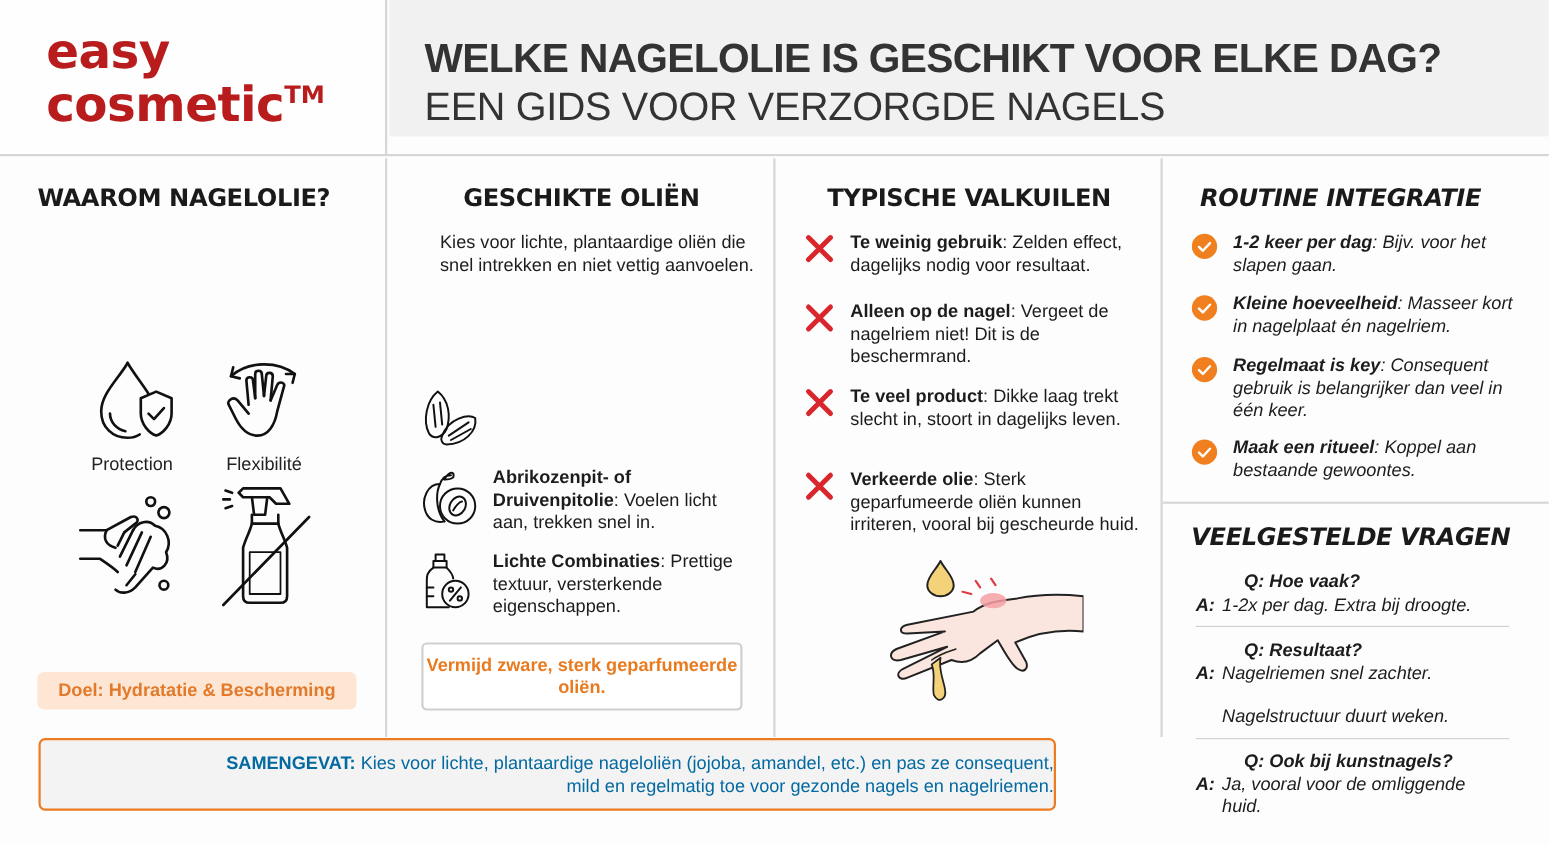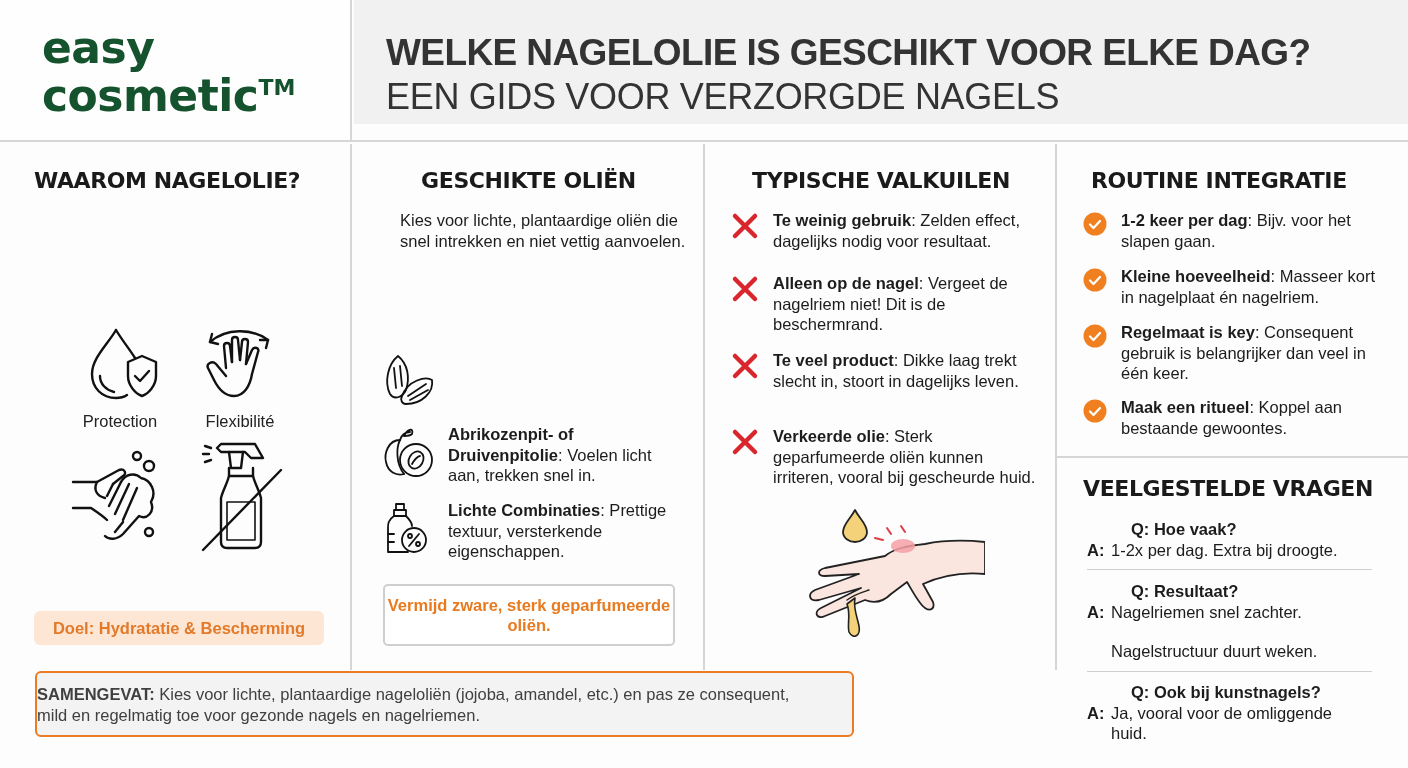--- a/index.html
+++ b/index.html
@@ -1,31 +1,31 @@
 <!DOCTYPE html>
 <html><head>
 <meta charset="utf-8">
 <style>
   * { box-sizing: border-box; margin: 0; padding: 0; }
   html, body { width: 1408px; height: 768px; overflow: hidden; background: #fdfdfd; }
   body { font-family: "Liberation Sans", "DejaVu Sans", sans-serif; color: #1c1c1c; position: relative; }
 
   .header { position: absolute; left: 0; top: 0; width: 1408px; height: 142px; border-bottom: 2px solid #d6d6d6; }
   .logo-box { position: absolute; left: 0; top: 0; width: 352px; height: 140px; background: #fefefe; border-right: 2px solid #d6d6d6; }
-  .logo { position: absolute; left: 42px; top: 28px; color: #14532d; font-weight: bold; font-size: 44px; line-height: 40px; letter-spacing: -0.5px; font-family: "DejaVu Sans", sans-serif; }
+  .logo { position: absolute; left: 42px; top: 28px; color: #b91c1c; font-weight: bold; font-size: 44px; line-height: 40px; letter-spacing: -0.5px; font-family: "DejaVu Sans", sans-serif; }
   .logo sup { font-size: 22px; vertical-align: 16px; letter-spacing: 0; }
   .title-box { position: absolute; left: 354px; top: 0; width: 1054px; height: 124px; background: #f1f1f1; }
   .title1 { position: absolute; left: 32px; top: 32px; font-size: 37px; font-weight: bold; color: #333; letter-spacing: -0.6px; font-family: "Liberation Sans", sans-serif; white-space: nowrap; transform: scaleX(1.0); }
   .title2 { position: absolute; left: 32px; top: 76px; font-size: 36px; color: #333; letter-spacing: -0.3px; white-space: nowrap; }
 
   .col { position: absolute; top: 144px; height: 526px; }
   .col1 { left: 0; width: 352px; border-right: 2px solid #d6d6d6; }
   .col2 { left: 352px; width: 353px; border-right: 2px solid #d6d6d6; }
   .col3 { left: 705px; width: 352px; border-right: 2px solid #d6d6d6; }
-  .col4 { position: absolute; left: 1057px; top: 144px; width: 351px; height: 624px; }
+  .col4 { position: absolute; left: 1057px; top: 144px; width: 351px; height: 624px; font-style: italic; }
 
   h2 { font-family: "DejaVu Sans", sans-serif; font-weight: bold; font-size: 22px; color: #1a1a1a; letter-spacing: -0.4px; white-space: nowrap; }
   .col1 h2 { position: absolute; left: 34px; top: 24px; }
   .col2 h2 { position: absolute; left: 0; width: 353px; text-align: center; top: 24px; }
   .col3 h2 { position: absolute; left: 0; width: 352px; text-align: center; top: 24px; }
   .col4 h2.routine { position: absolute; left: 34px; top: 24px; }
 
   .intro { position: absolute; font-size: 16.5px; line-height: 20.5px; color: #1d1d1d; }
   .col1 .intro { left: 34px; top: 66px; width: 300px; }
   .col2 .intro { left: 32px; top: 66px; width: 300px; margin-left: 16px; }
@@ -55,21 +55,21 @@
 
   .faq-divider-top { position: absolute; left: 0; top: 312px; width: 351px; height: 2px; background: #d6d6d6; }
   .col4 h2.faq { position: absolute; left: 26px; top: 332px; }
   .faq-item { position: absolute; left: 30px; width: 290px; font-size: 16.5px; line-height: 20.5px; }
   .faq-q { font-weight: bold; margin-left: 44px; }
   .faq-a .a-label { font-weight: bold; }
   .faq-a .a-text { display: inline-block; vertical-align: top; width: 250px; }
   .faq-a .a-label { display: inline-block; width: 24px; vertical-align: top; }
   .faq-sep { position: absolute; left: 30px; width: 285px; height: 1px; background: #cfcfcf; }
 
-  .summary { position: absolute; left: 35px; top: 671px; width: 819px; height: 66px; background: #f3f3f3; border: 2px solid #ec7b22; border-radius: 6px; text-align: left; font-size: 16.5px; line-height: 21px; padding-top: 11px; color: #404040; }
+  .summary { position: absolute; left: 35px; top: 671px; width: 925px; height: 66px; background: #f3f3f3; border: 2px solid #ec7b22; border-radius: 6px; text-align: right; font-size: 16.5px; line-height: 21px; padding-top: 11px; color: #0369a1; }
   .summary .s-label { font-weight: bold; }
 
   svg { display: block; }
 </style>
 </head>
 <body>
 
 <div class="header">
   <div class="logo-box">
     <div class="logo">

